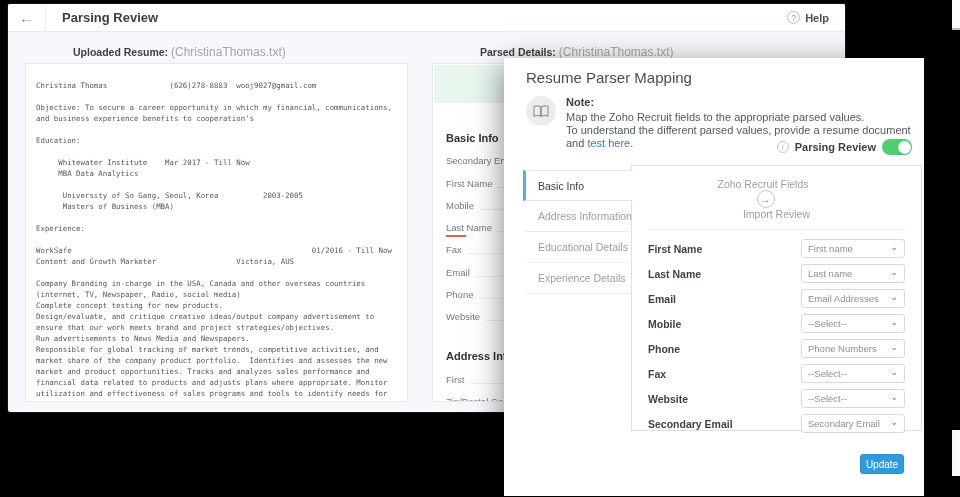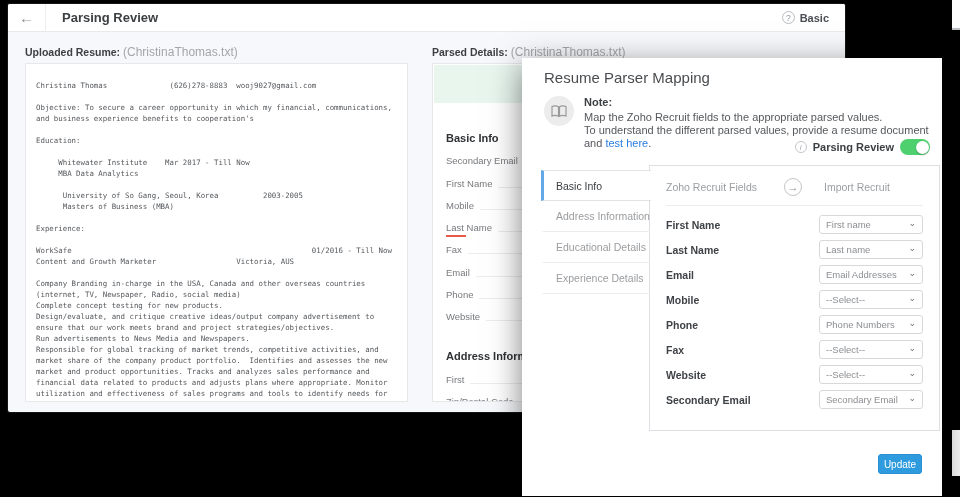--- a/index.html
+++ b/index.html
@@ -15,21 +15,21 @@
             border-bottom:1px solid #e7e9ec; display:flex; align-items:center; }
   .back { width:38px; text-align:center; color:#8d9196; font-size:15px; cursor:pointer;
           border-right:1px solid #eceef0; height:28px; line-height:28px; }
   .page-title { font-size:13px; font-weight:600; color:#3c4043; padding-left:16px; }
   .help { margin-left:auto; display:flex; align-items:center; gap:5px; padding-right:16px;
           font-size:11px; font-weight:700; color:#4a4d52; cursor:pointer; }
   .circ-q { display:inline-block; width:13px; height:13px; border:1px solid #b9bcc0; border-radius:50%;
             color:#9a9da1; font-size:9px; line-height:12px; text-align:center; font-weight:400; }
 
   .col-label { position:absolute; top:41px; font-size:10.5px; color:#3d4043; }
-  .col-label b { font-weight:700; }
+  .col-label b { font-weight:700;margin-left:48px; }
   .col-label .fn { color:#a2a6ab; font-weight:400; font-size:12px; }
 
   .panel { position:absolute; top:59px; height:339px; background:#fff;
            border:1px solid #e6e8ea; overflow:hidden; }
   .resume-panel { left:17px; width:383px; }
   .resume-panel pre { font-family:"DejaVu Sans Mono","Liberation Mono",monospace;
                       font-size:7.4px; line-height:11px; color:#55585c;
                       padding:16px 10px; white-space:pre; }
 
   .parsed-panel { left:424px; width:404px; }
@@ -42,21 +42,21 @@
                                   width:20px; height:2px; background:#e8594a; }
   .pstub { flex:1; border-bottom:1px solid #ececee; margin:0 0 5px 6px; }
   .psection-gap { height:24px; }
 
   
   .sliver-top { position:absolute; left:952px; top:0; width:8px; height:30px; background:#fbfbfc;
                 border-bottom:2px solid #b9bcc0; }
   .sliver-bottom { position:absolute; left:952px; top:430px; width:8px; height:46px; background:#fbfbfc; }
 
   
-  .modal { position:absolute; left:522px; top:58px; width:420px; height:438px; background:#fff;
+  .modal { position:absolute; left:504px; top:58px; width:420px; height:438px; background:#fff;
            box-shadow:0 8px 30px rgba(0,0,0,0.5); }
   .modal-title { position:absolute; left:22px; top:11px; font-size:15px; color:#4a4d50; font-weight:400; }
   .note-icon { position:absolute; left:22px; top:38px; width:30px; height:30px; border-radius:50%;
                background:#ececec; display:flex; align-items:center; justify-content:center; }
   .note-block { position:absolute; left:62px; top:38px; font-size:11px; color:#55585c; line-height:13px; }
   .note-label { font-weight:700; color:#3d4043; display:block; margin-bottom:2px; }
   .link { color:#2a7de1; cursor:pointer; }
   .toggle-row { position:absolute; right:12px; top:81px; display:flex; align-items:center; gap:6px; }
   .circ-i { display:inline-block; width:12px; height:12px; border:1px solid #c3c6c9; border-radius:50%;
             color:#a8abae; font-size:8px; line-height:11px; text-align:center; font-style:italic; }
@@ -67,21 +67,21 @@
 
   .tabs { position:absolute; left:19px; top:112px; width:110px; z-index:3; }
   .tab { height:31px; display:flex; align-items:center; font-size:10.5px; color:#9a9da0;
          border-bottom:1px solid #ededee; border-left:3px solid transparent; padding-left:12px;
          background:transparent; cursor:pointer; width:109px; }
   .tab.active { background:#fff; color:#3a3d40; border:1px solid #e2e3e5; border-right:none;
                 border-left:3px solid #63a8e8; width:110px; }
 
   .mapbox { position:absolute; left:127px; top:107px; width:291px; height:266px;
             border:1px solid #ddDFE2; background:#fff; }
-  .mapbox-head { display:flex; align-items:center; padding:12px 16px 9px 16px; }
+  .mapbox-head { display:flex; align-items:center; padding:12px 16px 9px 16px;flex-direction:column; }
   .maphead-label { font-size:10.5px; color:#9b9ea1; }
   .maphead-left { width:118px; }
   .circ-arrow { width:18px; height:18px; border:1px solid #c2c5c8; border-radius:50%;
                 color:#8d9194; font-size:11px; line-height:16px; text-align:center; margin-right:22px; }
   .map-divider { border-bottom:1px solid #ebedef; margin:0 16px 2px 16px; }
   .map-rows { padding:4px 16px 0 16px; }
   .map-row { display:flex; align-items:center; justify-content:space-between; height:25px; }
   .map-field { font-size:10.5px; color:#3f4246; font-weight:600; }
   .map-select { width:104px; height:19px; border:1px solid #d6d8da; border-radius:3px;
                 display:flex; align-items:center; justify-content:space-between;
@@ -96,21 +96,21 @@
 <body>
 
 <div class="stage">
 
   <div class="app">
     <div class="topbar">
       <span class="back">←</span>
       <span class="page-title">Parsing Review</span>
       <span class="help">
         <span class="circ-q">?</span>
-        <span>Basic</span>
+        <span>Help</span>
       </span>
     </div>
 
     <div class="col-label" style="left:17px">
       <b>Uploaded Resume:</b>
       <span class="fn">(ChristinaThomas.txt)</span>
     </div>
     <div class="panel resume-panel">
       <pre>Christina Thomas              (626)278-8883  wooj9027@gmail.com
 
@@ -263,21 +263,21 @@
 
         <div class="tab">
           <span>Experience Details</span>
         </div>
       </div>
 
     <div class="mapbox">
       <div class="mapbox-head">
         <span class="maphead-label maphead-left">Zoho Recruit Fields</span>
         <span class="circ-arrow">→</span>
-        <span class="maphead-label">Import Recruit</span>
+        <span class="maphead-label">Import Review</span>
       </div>
       <div class="map-divider"></div>
       <div class="map-rows">
 
           <div class="map-row">
             <span class="map-field">First Name</span>
             <span class="map-select">
               <span>First name</span>
               <span class="chev">⌄</span>
             </span>

